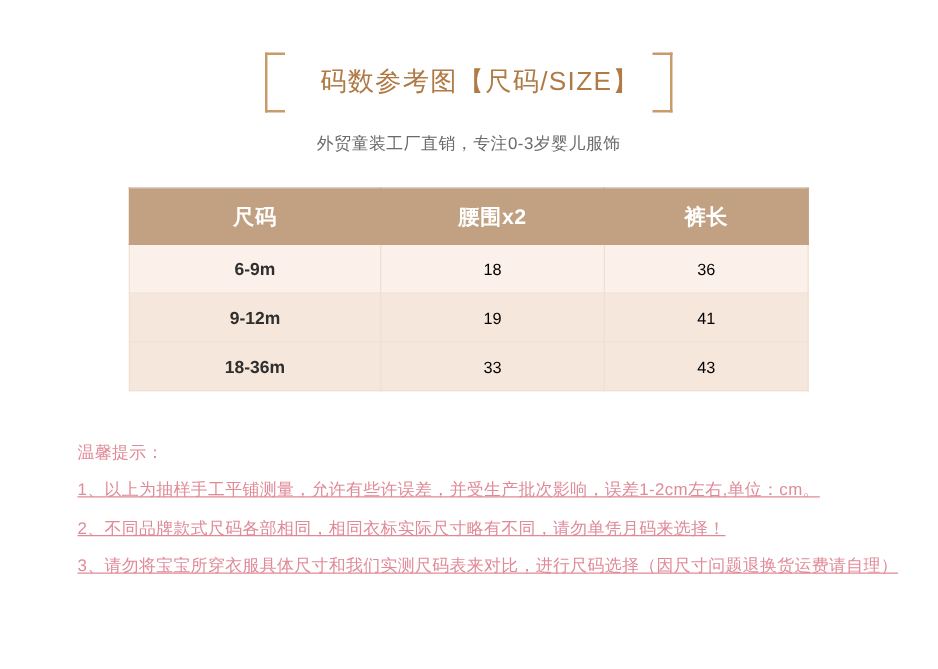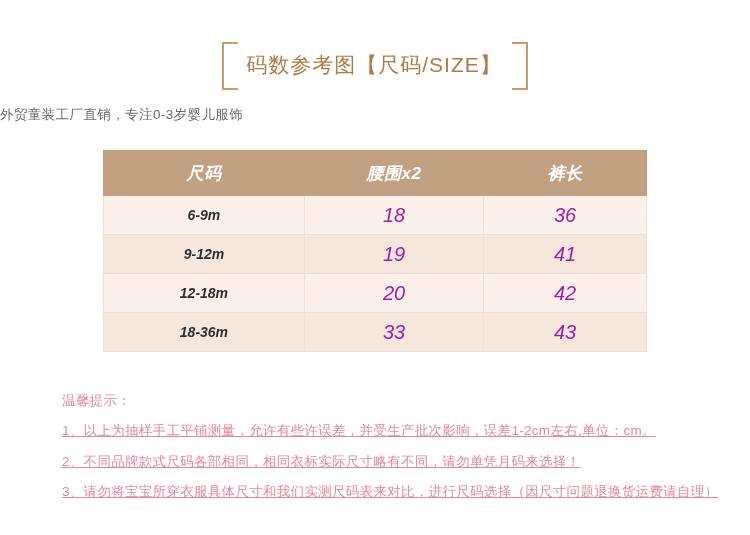--- a/index.html
+++ b/index.html
@@ -21,21 +21,21 @@
   }
 
   
   .title-wrap {
     margin-top: 42px;
     display: flex;
     justify-content: center;
   }
   .title-box {
     position: relative;
-    padding: 9px 26px 11px 24px;
+    padding: 9px 26px 11px 44px;
     font-size: 21px;
     color: #b07a45;
     letter-spacing: 1px;
     font-weight: normal;
   }
   .title-box::before,
   .title-box::after {
     content: "";
     position: absolute;
     top: 0;
@@ -48,51 +48,50 @@
     left: 0;
     border-left: 2px solid #c89b6a;
   }
   .title-box::after {
     right: 0;
     border-right: 2px solid #c89b6a;
   }
 
   .subtitle {
     margin-top: 16px;
-    text-align: left;
+    text-align: center;
     font-size: 13.5px;
     color: #6a6a6a;
     letter-spacing: 0.4px;
   }
 
   
   .table-wrap {
     margin: 26px auto 0 auto;
     width: 544px;
-    font-style: italic;
   }
   table.size-table {
     width: 100%;
     border-collapse: collapse;
     table-layout: fixed;
   }
   table.size-table th {
     background: #c2a183;
     color: #ffffff;
     font-size: 17px;
     font-weight: bold;
     height: 42px;
     border: 1px solid #c2a183;
     letter-spacing: 0.5px;
   }
   table.size-table td {
     height: 36px;
     text-align: center;
-    font-size: 20px;
-    color: #a21caf;
+    font-size: 13px;
+    color: #000000;
     border: 1px solid #f0dfd2;
     background: #fbf1ea;
   }
   table.size-table tr.alt td {
     background: #f6e7dc;
   }
   table.size-table td.size-col {
     font-weight: bold;
     font-size: 14px;
     color: #2f2f2f;
@@ -147,25 +146,20 @@
         <tr>
           <td class="size-col">6-9m</td>
           <td>18</td>
           <td>36</td>
         </tr>
         <tr class="alt">
           <td class="size-col">9-12m</td>
           <td>19</td>
           <td>41</td>
         </tr>
-        <tr>
-          <td class="size-col">12-18m</td>
-          <td>20</td>
-          <td>42</td>
-        </tr>
         <tr class="alt">
           <td class="size-col">18-36m</td>
           <td>33</td>
           <td>43</td>
         </tr>
       </tbody>
     </table>
   </div>
 
   <div class="notes">

